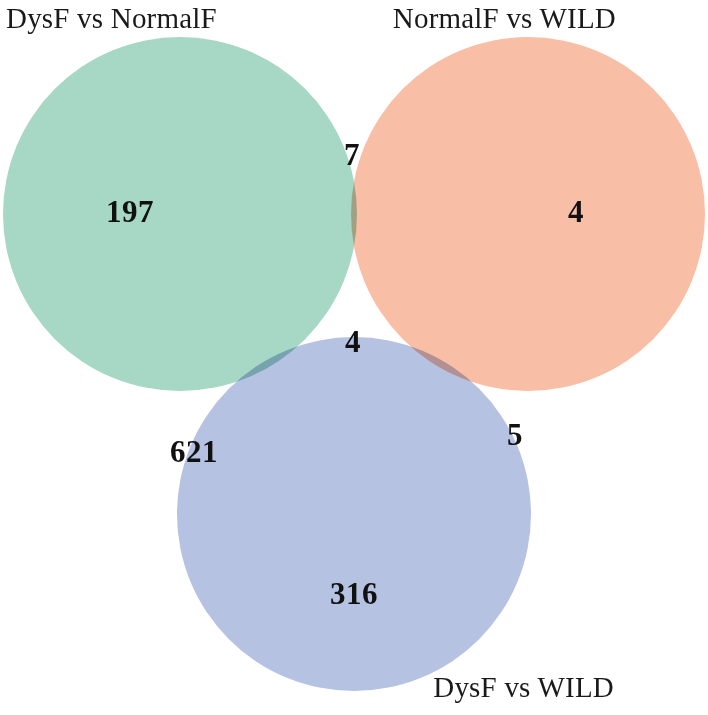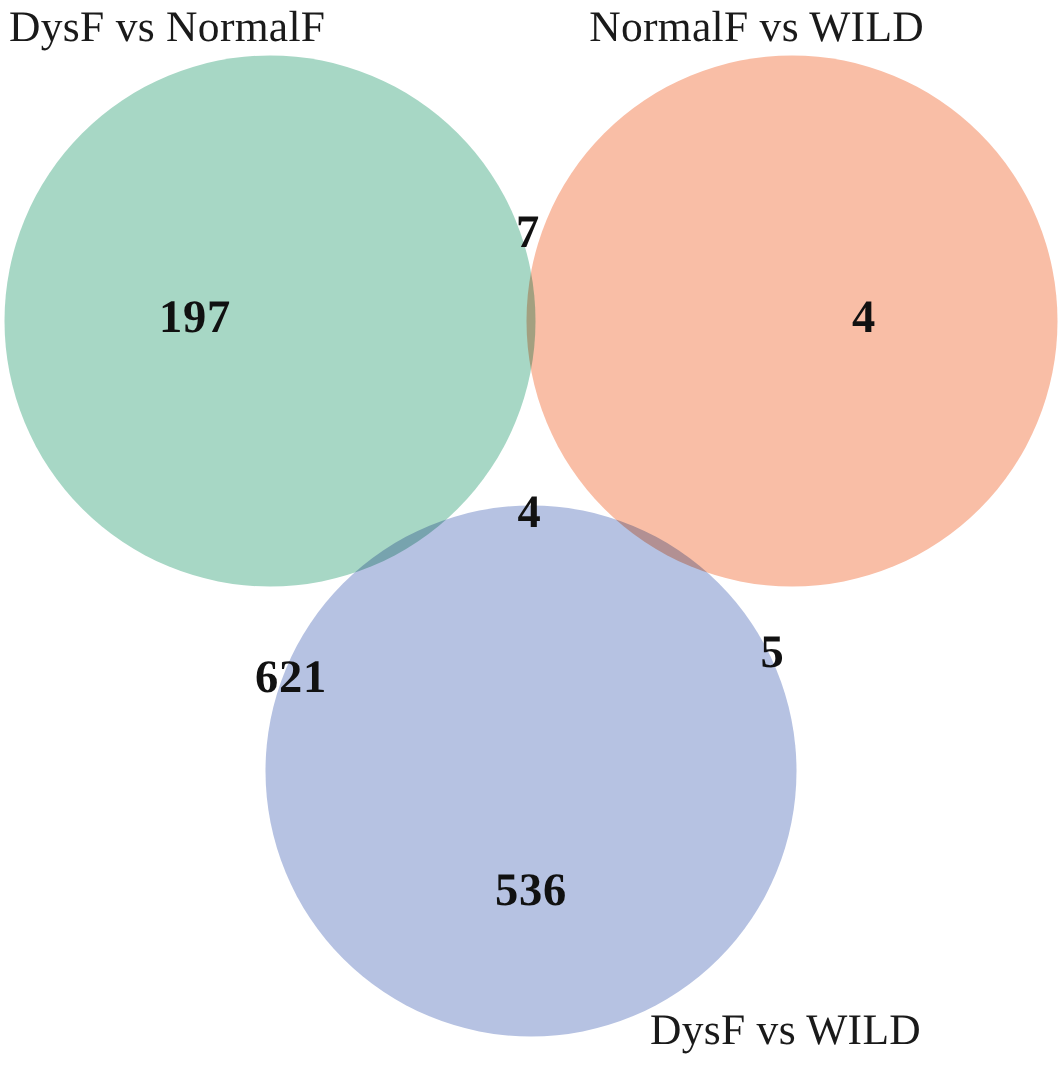--- a/index.html
+++ b/index.html
@@ -80,15 +80,15 @@
   <div class="region-count" style="left:352px; top:154px;">7</div>
 
   <div class="region-count" style="left:576px; top:211px;">4</div>
 
   <div class="region-count" style="left:353px; top:341px;">4</div>
 
   <div class="region-count" style="left:194px; top:435px;margin-top:16px;">621</div>
 
   <div class="region-count" style="left:515px; top:434px;">5</div>
 
-  <div class="region-count" style="left:354px; top:593px;">536</div>
+  <div class="region-count" style="left:354px; top:593px;">316</div>
 
 </div>
 
 </body></html>

